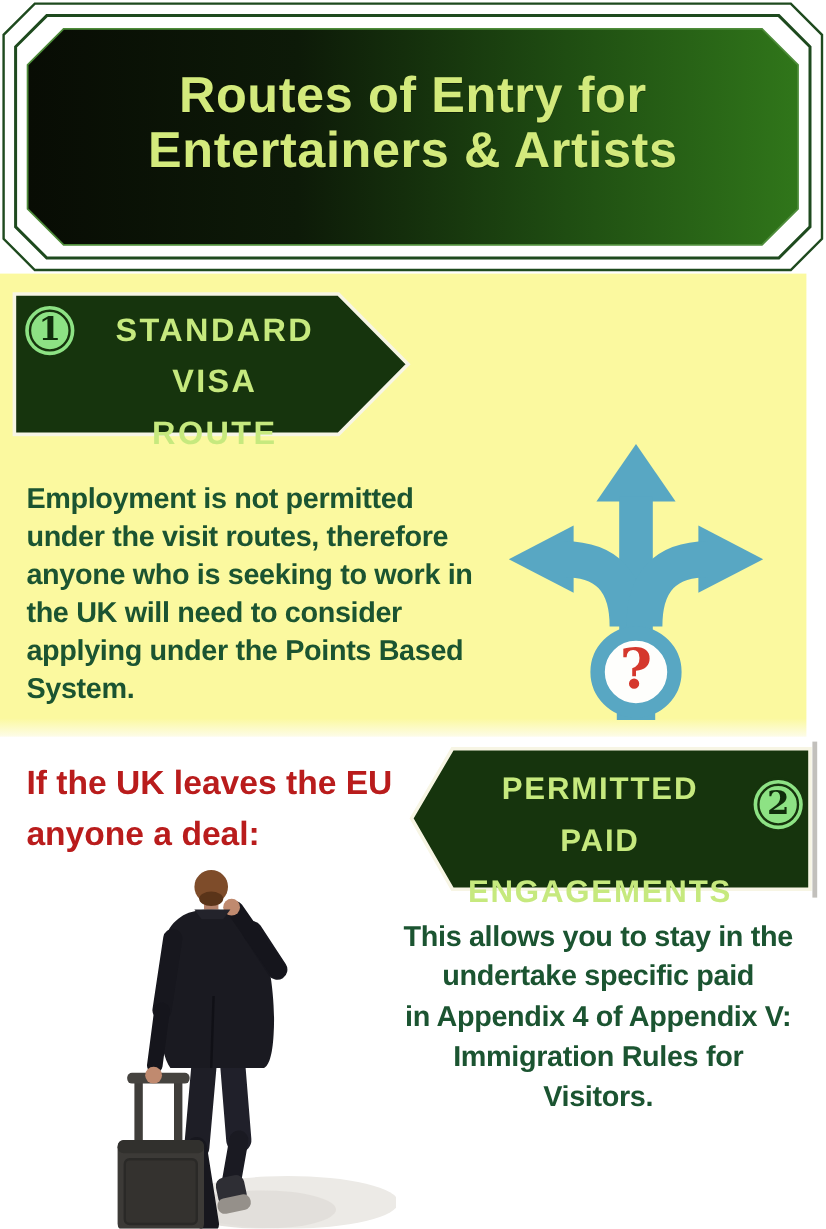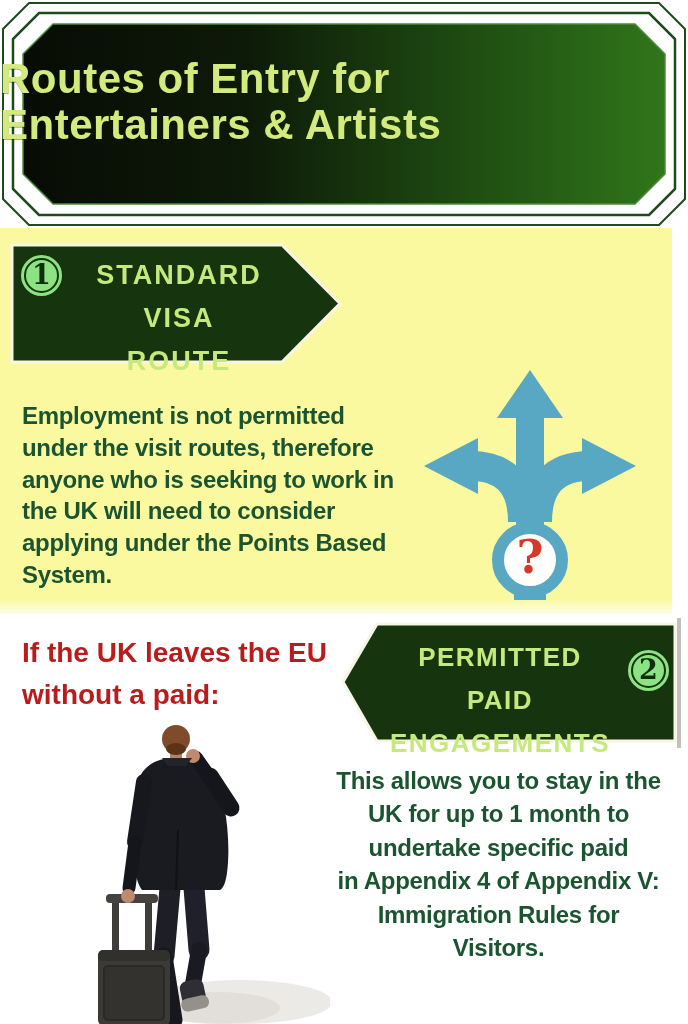--- a/index.html
+++ b/index.html
@@ -5,21 +5,21 @@
   * { margin:0; padding:0; box-sizing:border-box; }
   html,body { background:#ffffff; }
   .page {
     position:relative; width:688px; height:1024px; overflow:hidden;
     background:#ffffff; font-family:"Liberation Sans", sans-serif;
   }
   
   .banner { position:absolute; left:0; top:0; width:688px; height:228px; }
   .banner-frame { position:absolute; left:0; top:0; }
   .banner-title {
-    position:absolute; left:0; top:56px; width:688px; text-align:left;
+    position:absolute; left:0; top:56px; width:688px; text-align:center;
     color:#D3EA7C; font-size:42px; font-weight:bold; line-height:46px;
     letter-spacing:0.5px; text-shadow:0 1px 0 rgba(0,0,0,.35);
   }
   
   .sec-yellow {
     position:absolute; left:0; top:228px; width:672px; height:386px;
     background:linear-gradient(180deg,#FBF99F 0%, #FBF99F 96%, #FDFCE9 100%);
   }
   .badge { position:absolute; }
   .badge-shape { position:absolute; left:0; top:0; }
@@ -138,21 +138,21 @@
         <circle cx="106" cy="190" r="32" fill="#FEFEFC" stroke="#58A7C3" stroke-width="12"></circle>
       </svg>
       <span class="qmark">?</span>
     </div>
   </section>
 
   <section class="sec-white">
 
     <div class="eu-heading">
       <div>If the UK leaves the EU</div>
-      <div>without a paid:</div>
+      <div>anyone a deal:</div>
     </div>
 
     <div class="badge badge-2">
       <svg class="badge-shape" width="336" height="121" viewBox="0 0 336 121">
         <polygon points="2,60 36,2 334,2 334,119 36,119" fill="#16340D" stroke="#F7F5E4" stroke-width="3" stroke-linejoin="miter"></polygon>
       </svg>
       <div class="num-circle">
         <div class="num-ring"></div>
         <span>2</span>
       </div>
@@ -201,20 +201,19 @@
         <rect x="14" y="254" width="60" height="54" rx="4" fill="#34322F" stroke="#2A2927" stroke-width="2"></rect>
 
         <line x1="54" y1="70" x2="45" y2="130" stroke="#17171E" stroke-width="16" stroke-linecap="round"></line>
         <line x1="45" y1="130" x2="39" y2="176" stroke="#15151C" stroke-width="13" stroke-linecap="round"></line>
         <circle cx="38" cy="184" r="7" fill="#C08A6F"></circle>
       </svg>
     </div>
 
     <div class="body-text body-2">
       <div>This allows you to stay in the</div>
-      <div>UK for up to 1 month to</div>
       <div>undertake specific paid</div>
       <div>in Appendix 4 of Appendix V:</div>
       <div>Immigration Rules for</div>
       <div>Visitors.</div>
     </div>
   </section>
 </div>
 
 </body></html>

